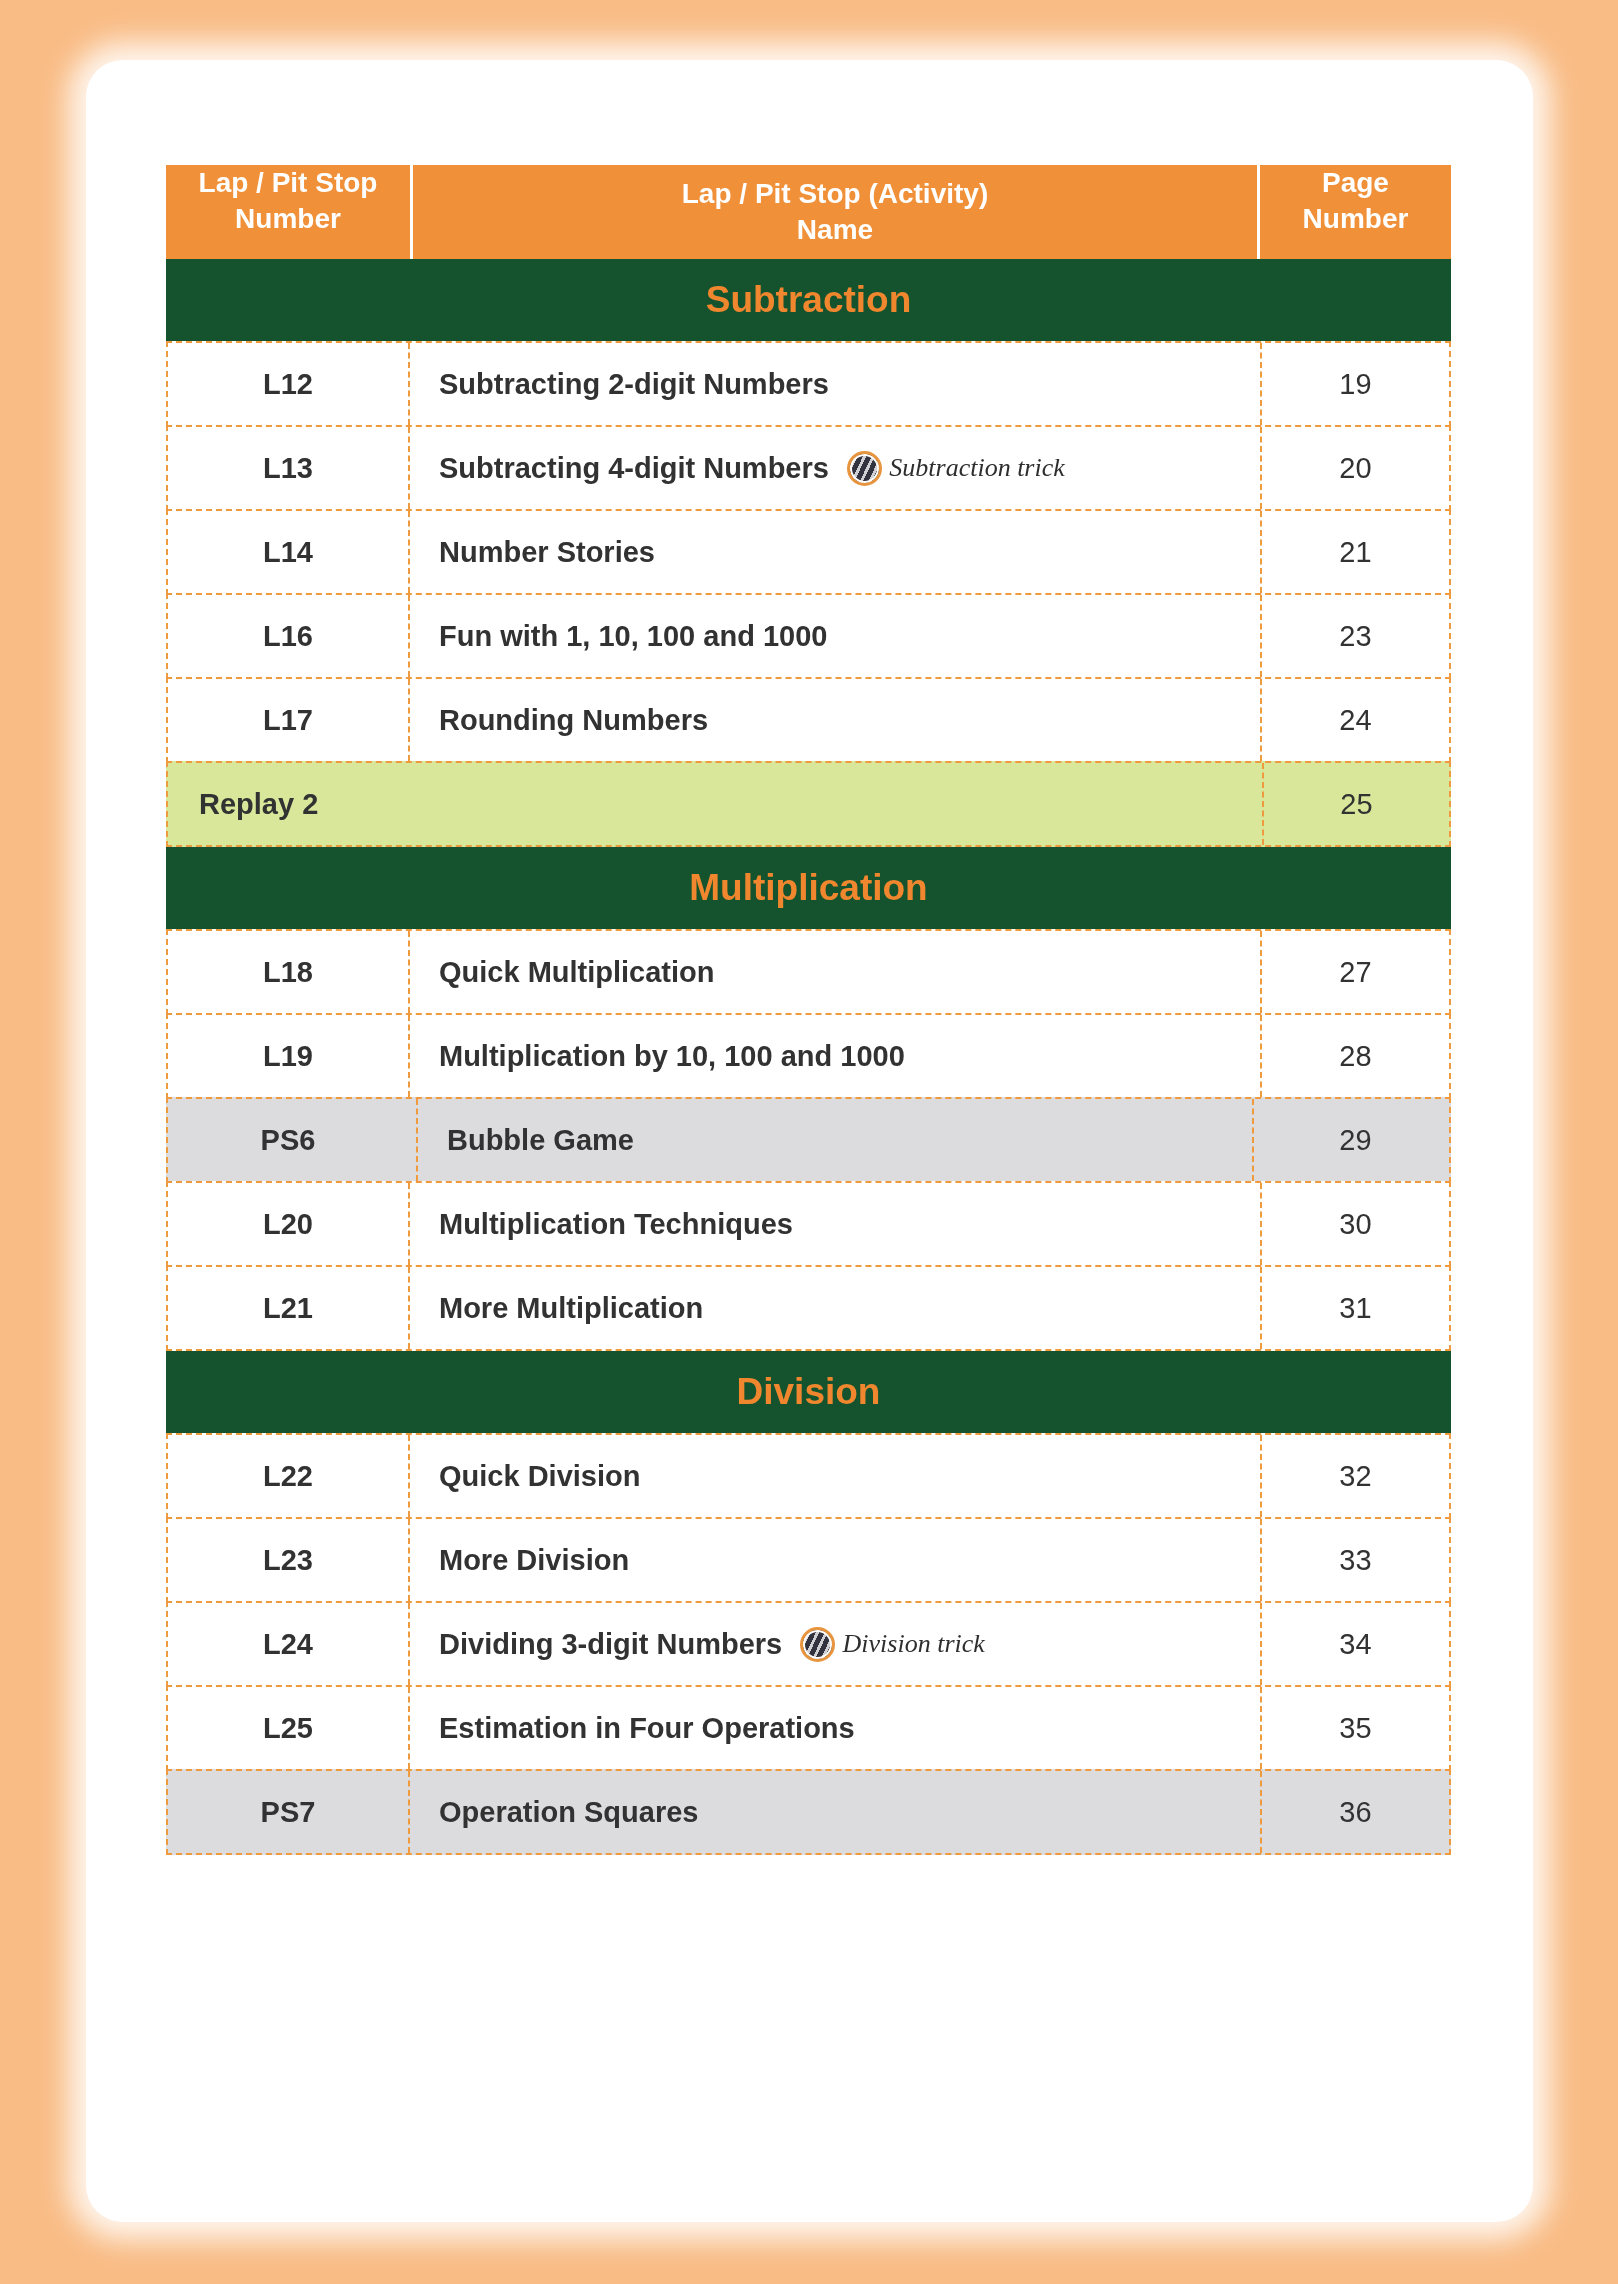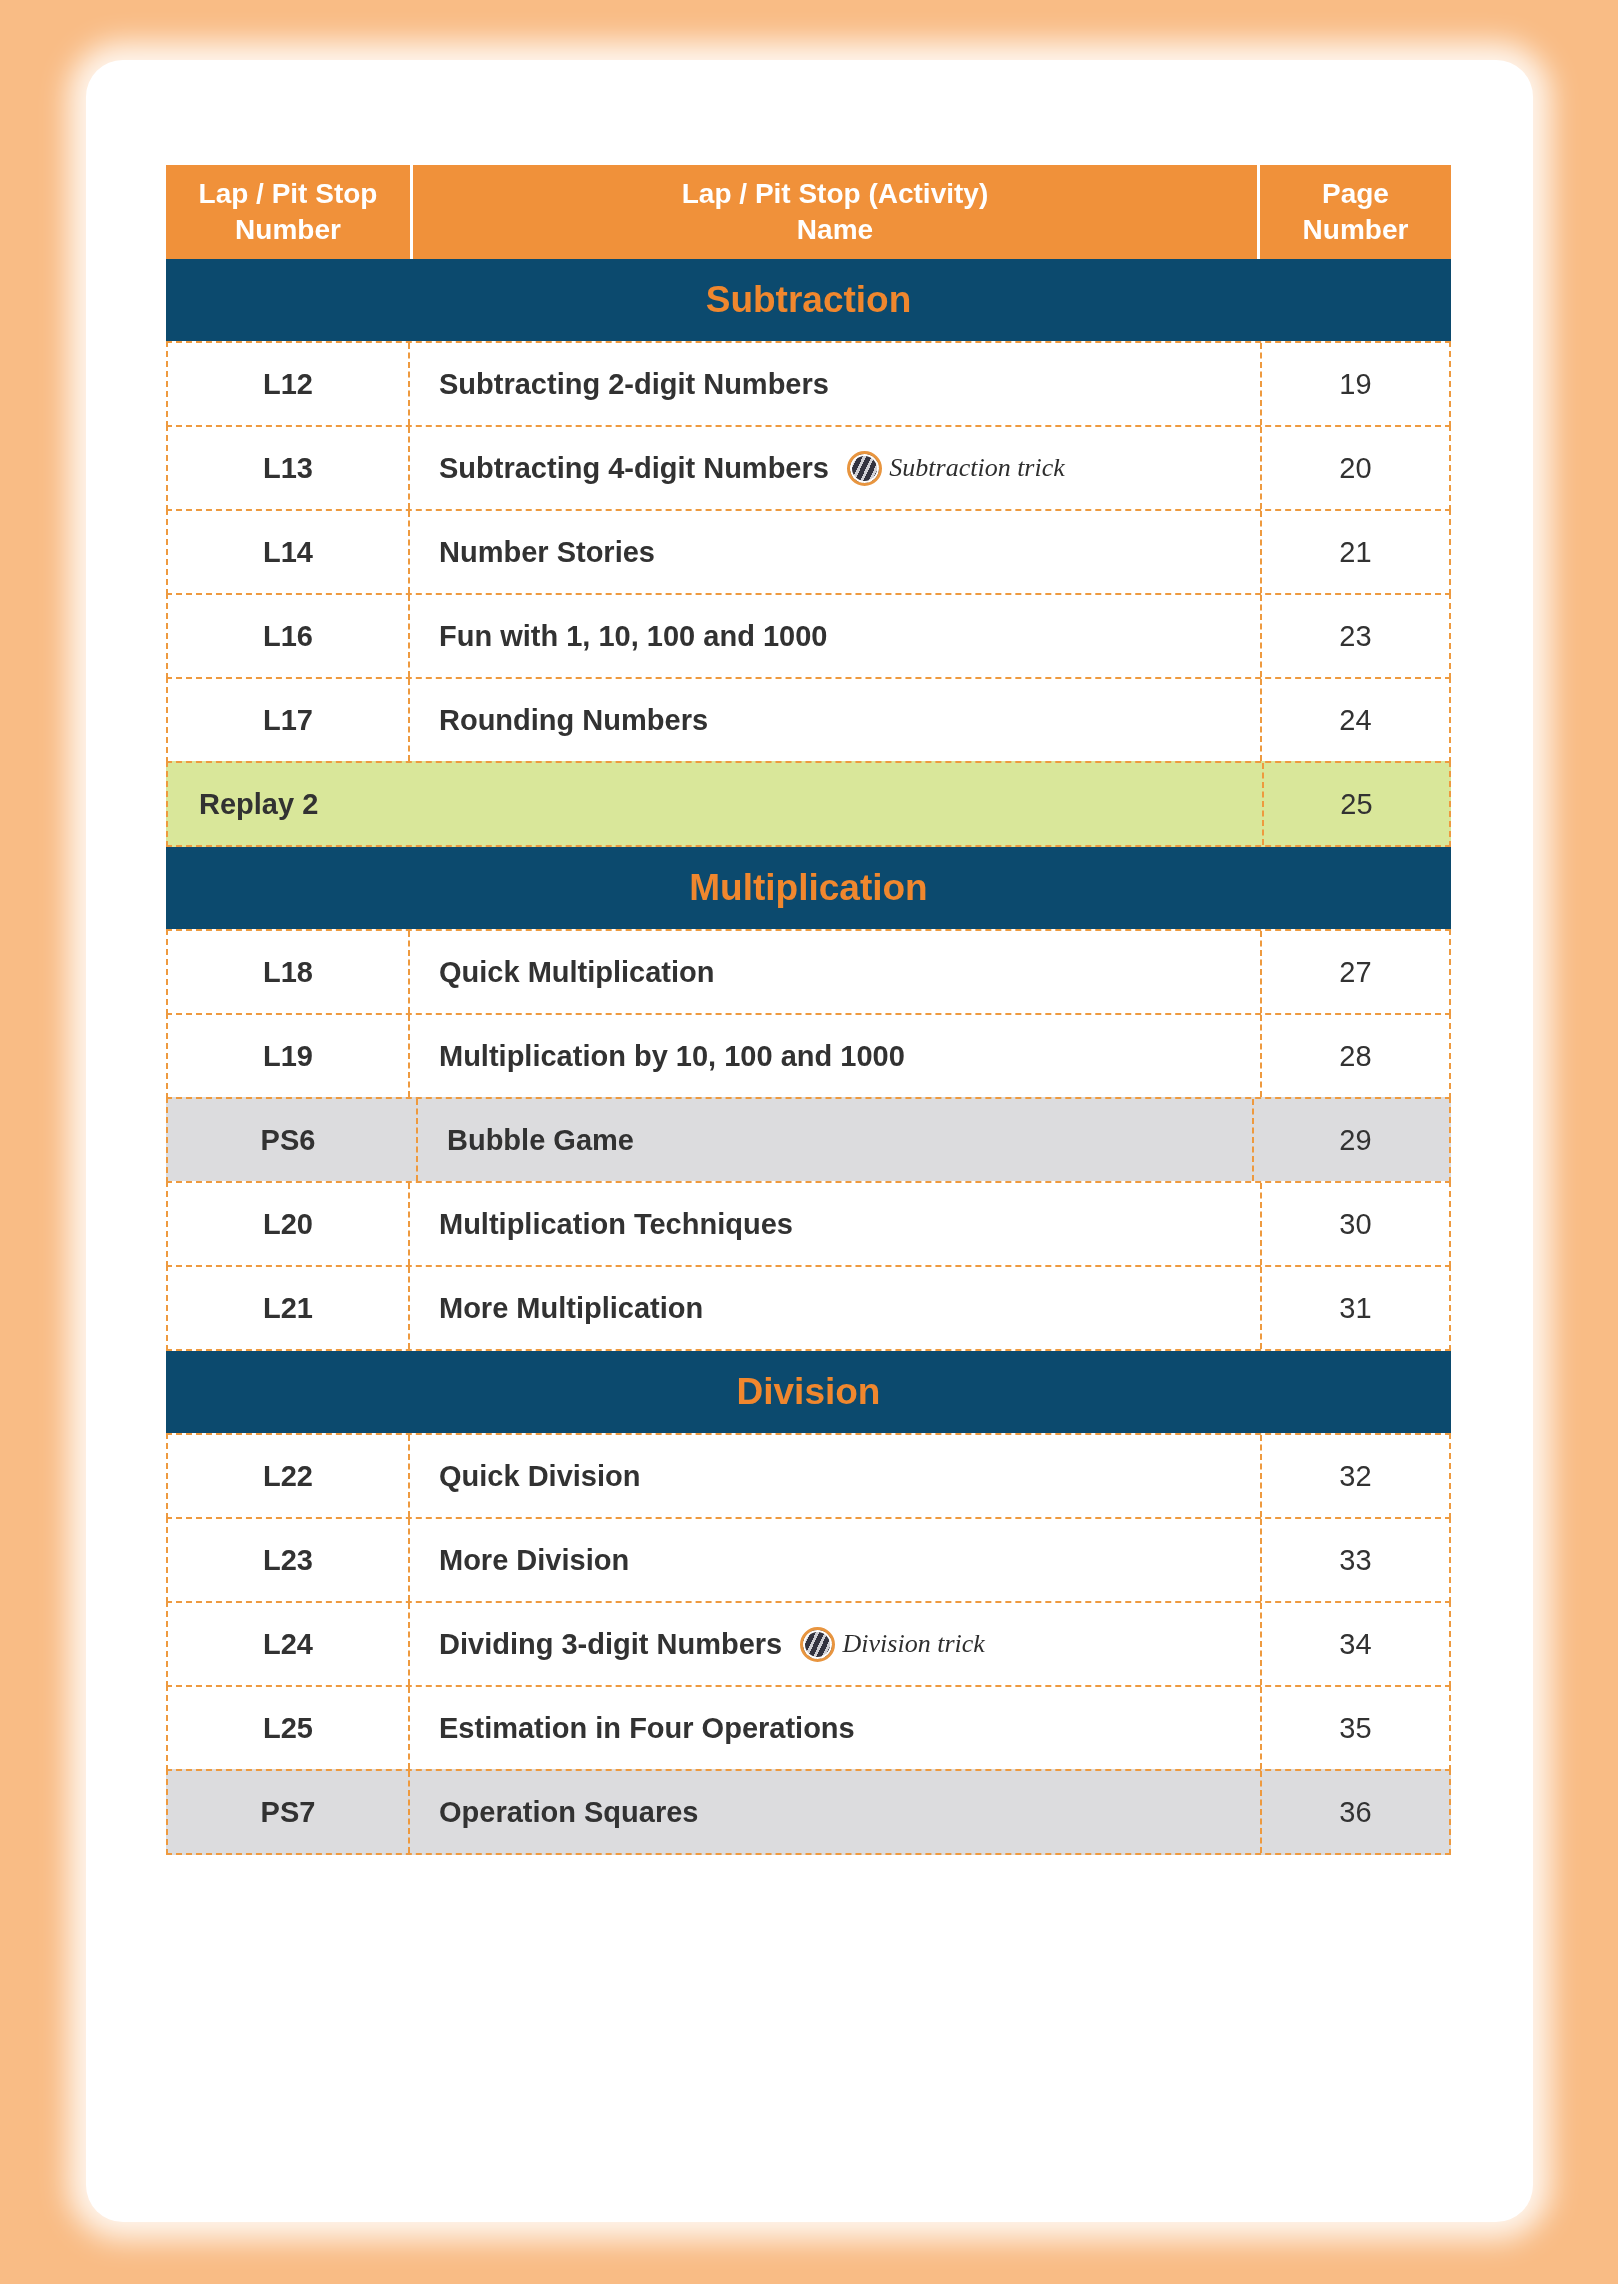--- a/index.html
+++ b/index.html
@@ -31,25 +31,25 @@
     font-size:28px;
     line-height:1.28;
     text-align:center;
     height:94px;
     align-items:center;
     white-space:pre-line;
   }
   .thead .h1{width:244px;box-sizing:border-box;}
   .thead .h2{flex:1;box-sizing:border-box;border-left:3.9px solid #fff;border-right:3.9px solid #fff;align-self:stretch;display:flex;align-items:center;justify-content:center;}
   .thead .h3{width:191px;box-sizing:border-box;}
-  .thead .h1,.thead .h3{display:flex;align-items:center;justify-content:center;align-self:stretch;}
+  .thead .h1,.thead .h3{display:flex;justify-content:center;align-self:stretch;}
   
   .row{box-sizing:border-box;width:100%;}
   .row.section{
-    background:#0c4a6e;
+    background:#14532d;
     height:82px;
     display:flex;align-items:center;justify-content:center;
   }
   .section-title{
     color:#f0872e;
     font-size:37px;
     font-weight:bold;
   }
   .row.bordered{
     display:flex;

